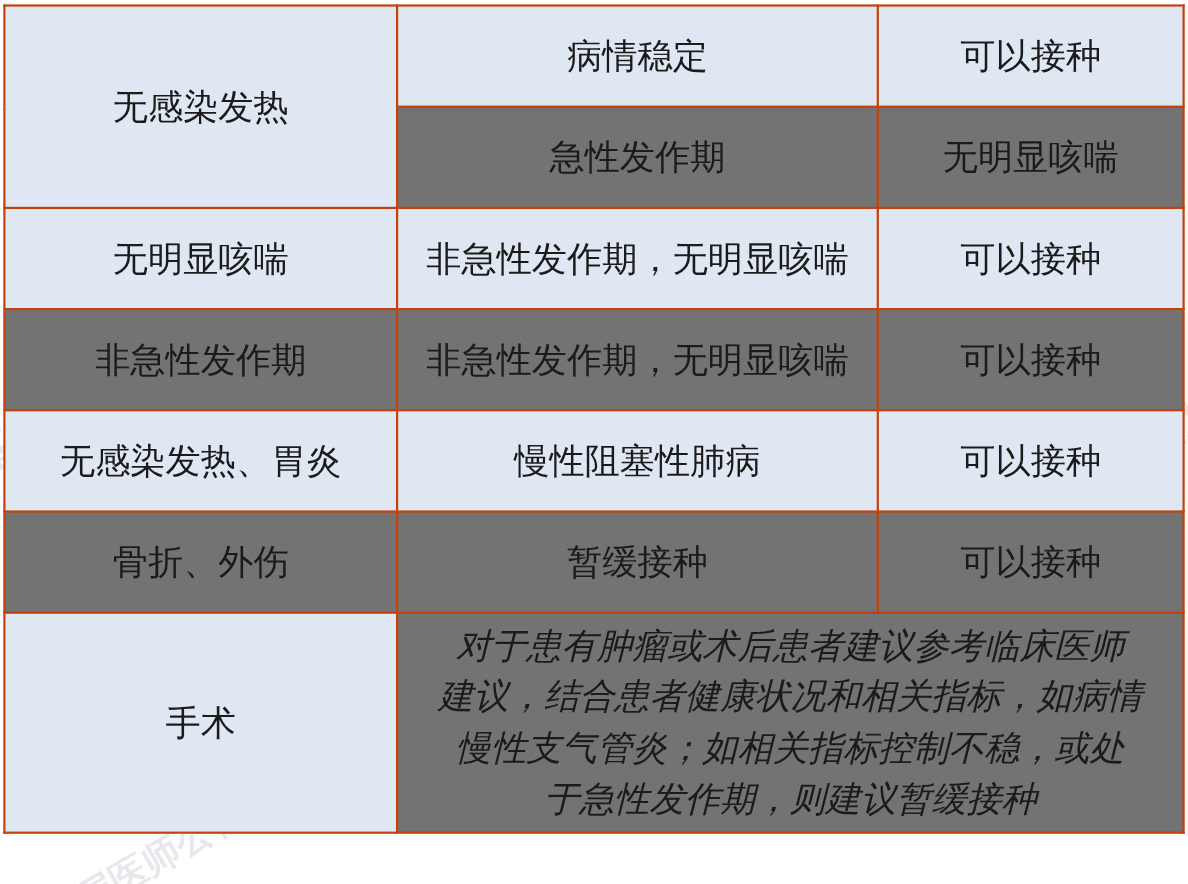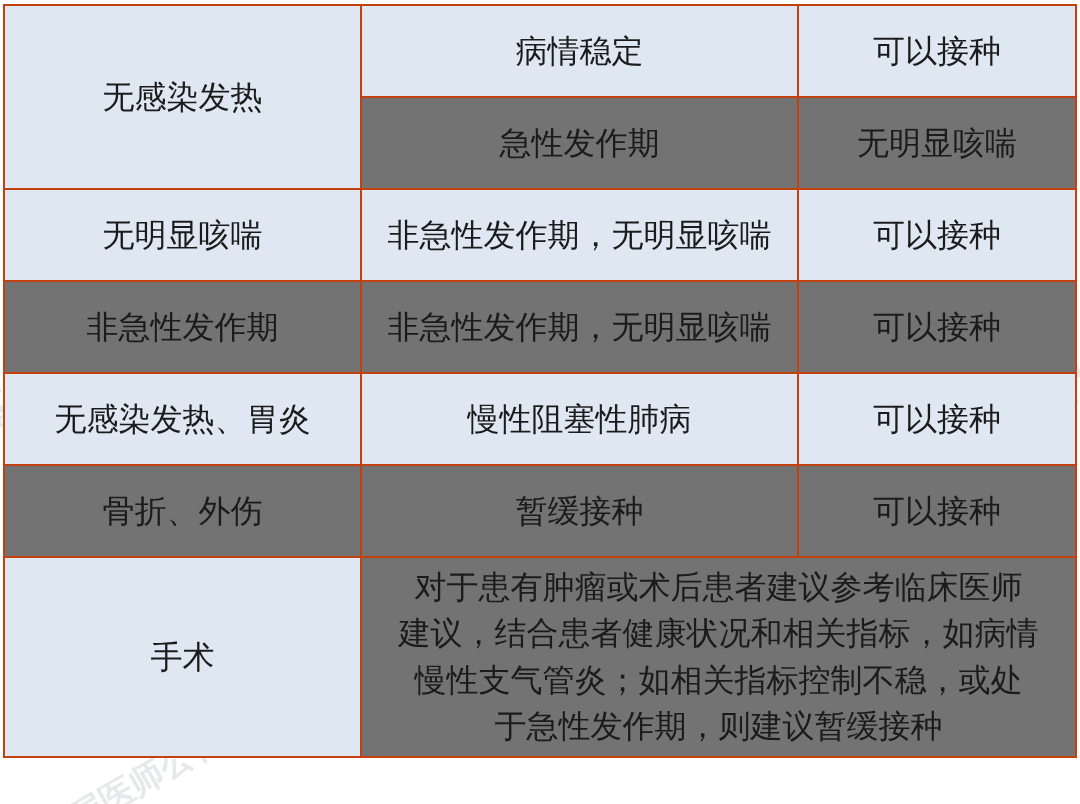--- a/index.html
+++ b/index.html
@@ -70,20 +70,21 @@
   .shaded { background: #dfe7f2; }
   .plain  { background: #737373; }
 
   .r-tall { height: 78px; }
 
   td.para {
     text-align: left;
     padding: 18px 14px 18px 16px;
     line-height: 2.05;
     font-size: 28px;
+    font-style: italic;
   }
   td.para .line { display: block; white-space: nowrap; }
 </style>
 </head>
 <body>
 
 <div class="page">
 
   <div class="watermarks">
     <span class="wm wm-1">基层医师公社</span>

